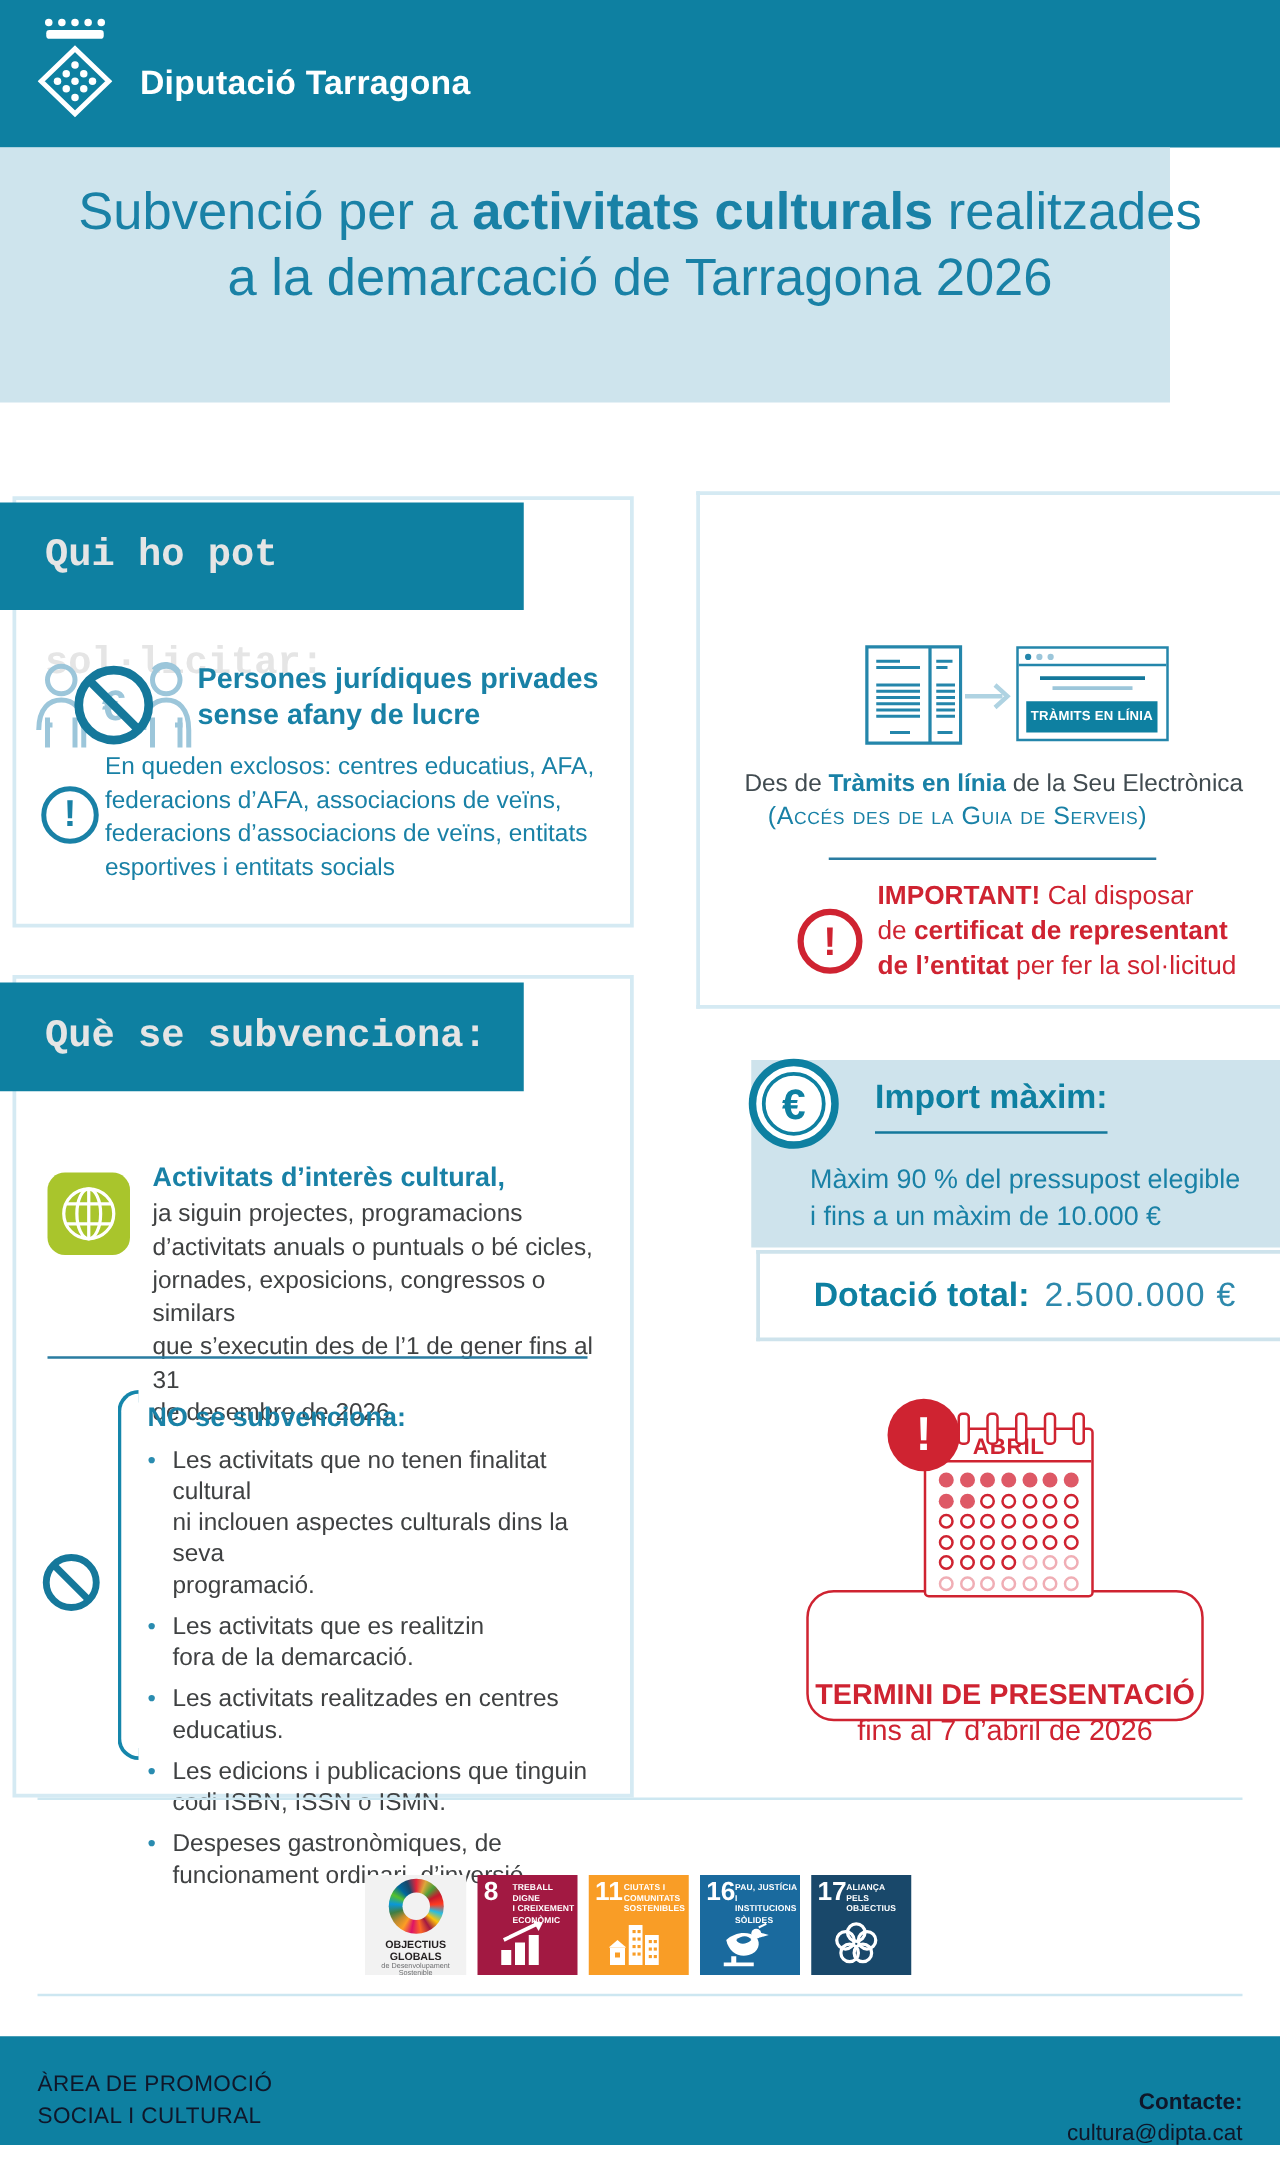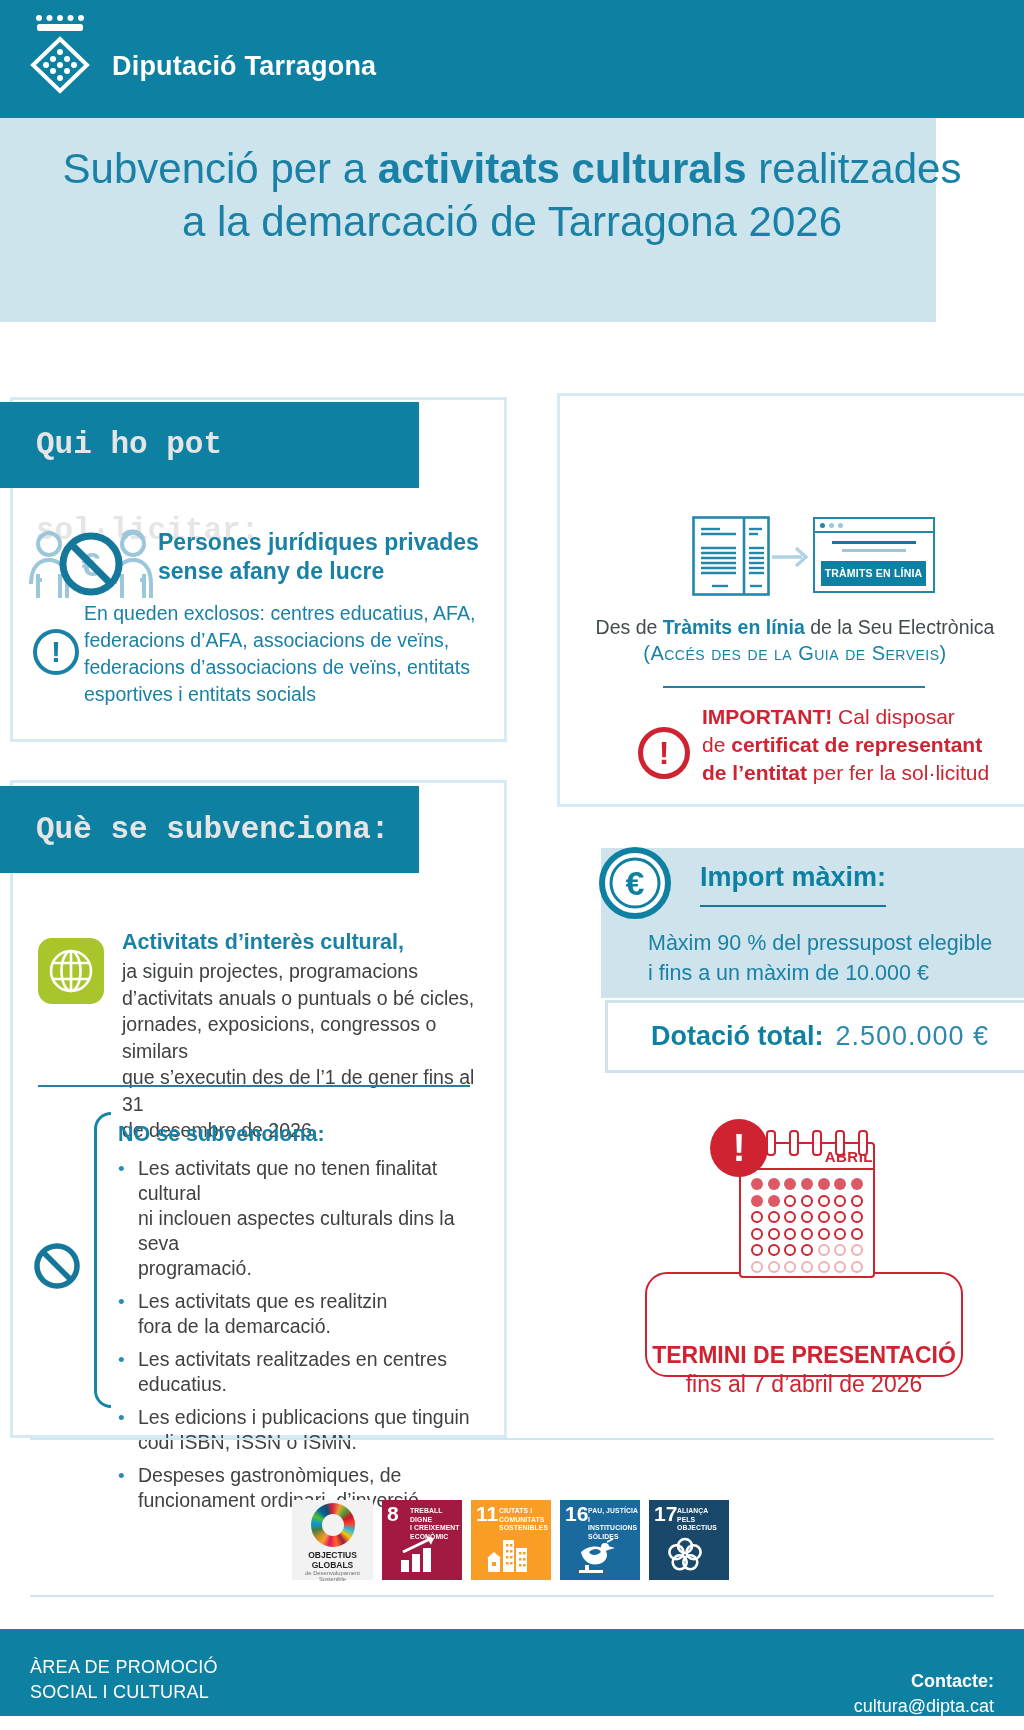--- a/index.html
+++ b/index.html
@@ -61,21 +61,21 @@
   .arrow-graphic { position:absolute; left:772px; top:545px; }
   .browser { position:absolute; left:813px; top:517px; width:122px; height:76px; border:2.5px solid #2486AB; background:#fff; }
   .browser-bar { position:relative; height:14px; border-bottom:2.5px solid #2486AB; }
   .browser-bar i { position:absolute; top:4px; width:5px; height:5px; border-radius:50%; }
   .browser-line1 { margin:8px auto 0; width:84px; height:3px; background:#14789B; }
   .browser-line2 { margin:5px auto 0; width:64px; height:3px; background:#9CC6DA; }
   .tramits-btn { position:absolute; left:6px; bottom:5px; width:105px; height:25px; background:#0E80A1; color:#fff;
                  font-size:10.5px; font-weight:bold; text-align:center; line-height:25px; letter-spacing:.2px; }
   .where-line { position:absolute; left:575px; top:616px; width:440px; text-align:center; font-size:19.5px; color:#414B50; }
   .where-line b { color:#1981A6; font-weight:bold; }
-  .where-small { position:absolute; left:575px; top:642px; width:440px; text-align:center; font-size:20px;
+  .where-small { position:absolute; left:546px; top:642px; width:440px; text-align:center; font-size:20px;
                  font-variant:small-caps; letter-spacing:.5px; color:#1981A6; }
   .where-divider { position:absolute; left:663px; top:686px; width:262px; height:2px; background:#2A7CA1; }
   .important-icon { position:absolute; left:638px; top:727px; width:52px; height:52px; border:5px solid #CF2331;
                     border-radius:50%; color:#CF2331; font-weight:bold; font-size:32px;
                     display:flex; align-items:center; justify-content:center; }
   .important-text { position:absolute; left:702px; top:703px; width:312px; font-size:21px; line-height:28px; color:#CF2331; }
   .important-text b { font-weight:bold; }
 
   
   .import-box { position:absolute; left:601px; top:848px; width:423px; height:150px; background:#CEE3EC; }
@@ -89,22 +89,22 @@
   .dotacio-value { font-size:27px; color:#2E89AC; margin-left:12px; letter-spacing:1px; }
 
   
   .termini-box { position:absolute; left:645px; top:1272px; width:318px; height:105px; border:2px solid #CF2331;
                  border-radius:22px; background:#fff; text-align:center; padding-top:68px; }
   .termini-title { font-size:23px; font-weight:bold; color:#CF2331; }
   .termini-sub { font-size:23px; color:#CF2331; margin-top:2px; }
   .cal { position:absolute; left:739px; top:1142px; width:136px; height:136px; background:#fff;
          border:2.5px solid #CF2331; border-radius:4px; }
   .cal-ring { position:absolute; top:-14px; width:10px; height:26px; background:#fff; border:2.5px solid #CF2331; border-radius:4px; }
-  .cal-month { height:26px; border-bottom:2.5px solid #CF2331; text-align:right; line-height:26px;
-               font-size:15px; font-weight:bold; color:#CF2331; letter-spacing:.5px; }
+  .cal-month { height:26px; border-bottom:2.5px solid #CF2331; text-align:center; line-height:26px;
+               font-size:18px; font-weight:bold; color:#CF2331; letter-spacing:.5px; }
   .cal-grid { display:grid; grid-template-columns:repeat(7,12px); justify-content:space-between;
               padding:8px 10px 0 10px; row-gap:4.5px; }
   .dot { width:12px; height:12px; border-radius:50%; }
   .dot-f { background:#DE5966; }
   .dot-o { background:#fff; border:2px solid #CF2331; }
   .dot-l { background:#fff; border:2px solid #F0AEB5; }
   .cal-badge { position:absolute; left:710px; top:1119px; width:58px; height:58px; background:#CF2331; border-radius:50%;
                color:#fff; font-size:38px; font-weight:bold; display:flex; align-items:center; justify-content:center; }
 
   
@@ -116,21 +116,21 @@
   .wheel::after { content:""; position:absolute; inset:11px; background:#F2F2F2; border-radius:50%; }
   .wheel-title { font-size:8.5px; font-weight:bold; color:#231F20; margin-top:3px; }
   .wheel-sub { font-size:5.8px; color:#6D6E70; }
   .sdg-tile { width:80px; height:80px; margin-right:9px; position:relative; color:#fff; }
   .sdg-num { position:absolute; left:5px; top:2px; font-size:21px; font-weight:bold; }
   .sdg-label { position:absolute; left:28px; top:7px; font-size:6.8px; font-weight:bold; line-height:8.5px; letter-spacing:.1px; }
   .sdg-glyph { position:absolute; left:0; right:9px; bottom:6px; display:flex; justify-content:center; }
   .sdg-tile:last-child, .sdg-wheel-tile:last-child { margin-right:0; }
 
   
-  .footer { position:absolute; left:0; top:1629px; width:1024px; height:87px; background:#0E80A1; color:#ffffff; }
+  .footer { position:absolute; left:0; top:1629px; width:1024px; height:87px; background:#0E80A1; color:#0f172a; }
   .footer-area { position:absolute; left:30px; top:26px; font-size:18px; line-height:25px; letter-spacing:.3px; }
   .footer-contact { position:absolute; right:30px; top:40px; text-align:right; font-size:18px; line-height:25px; }
   .footer-contact .lbl { font-weight:bold; }
 </style>
 </head>
 <body>
 
 <div id="page">
 
   <div class="header">

